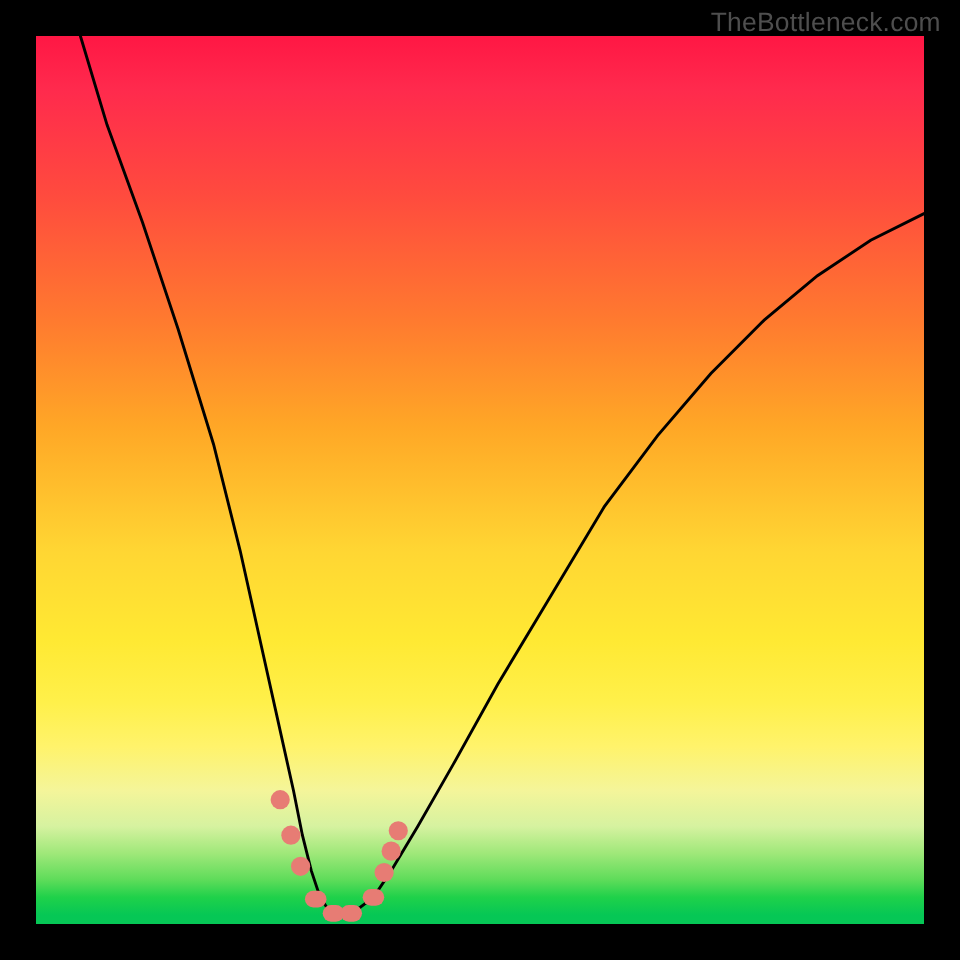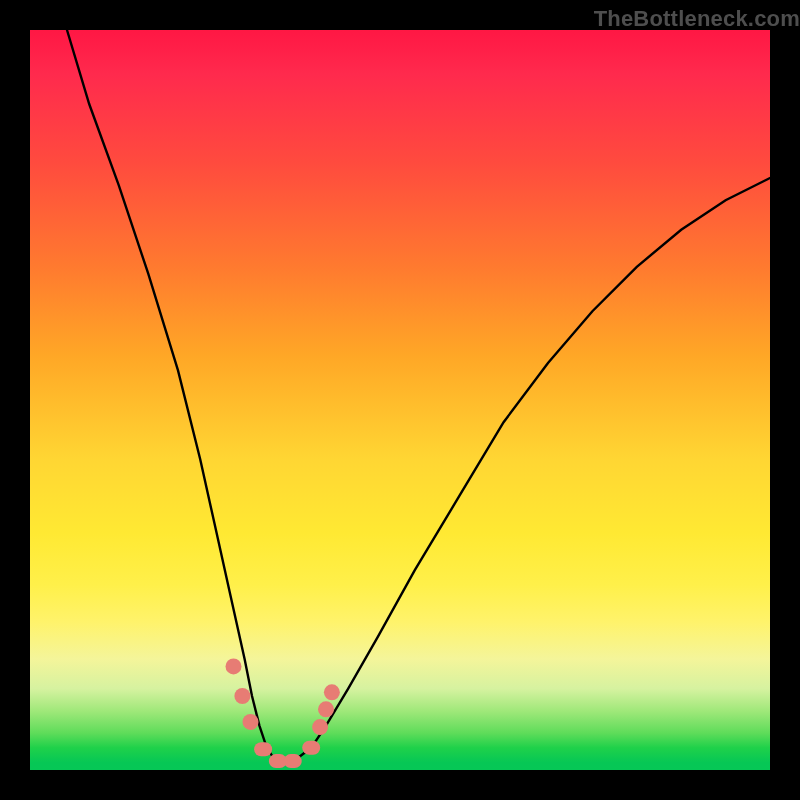--- a/index.html
+++ b/index.html
@@ -42,25 +42,25 @@
       #a0e87a 92%,
       #5fdc5a 95%,
       #1fd14a 97%,
       #06c755 99%,
       #06c756 100%
     );
   }
   .watermark {
     position: absolute;
     top: 6px;
-    right: 0;
+    right: 16px;
     color: #4e4e4e;
     font-size: 22px;
     letter-spacing: 0.2px;
-    font-weight: 700;
+    font-weight: 400;
   }
   svg.curve {
     position: absolute;
     left: 0;
     top: 0;
     width: 740px;
     height: 740px;
     overflow: visible;
   }
   .markers circle {

